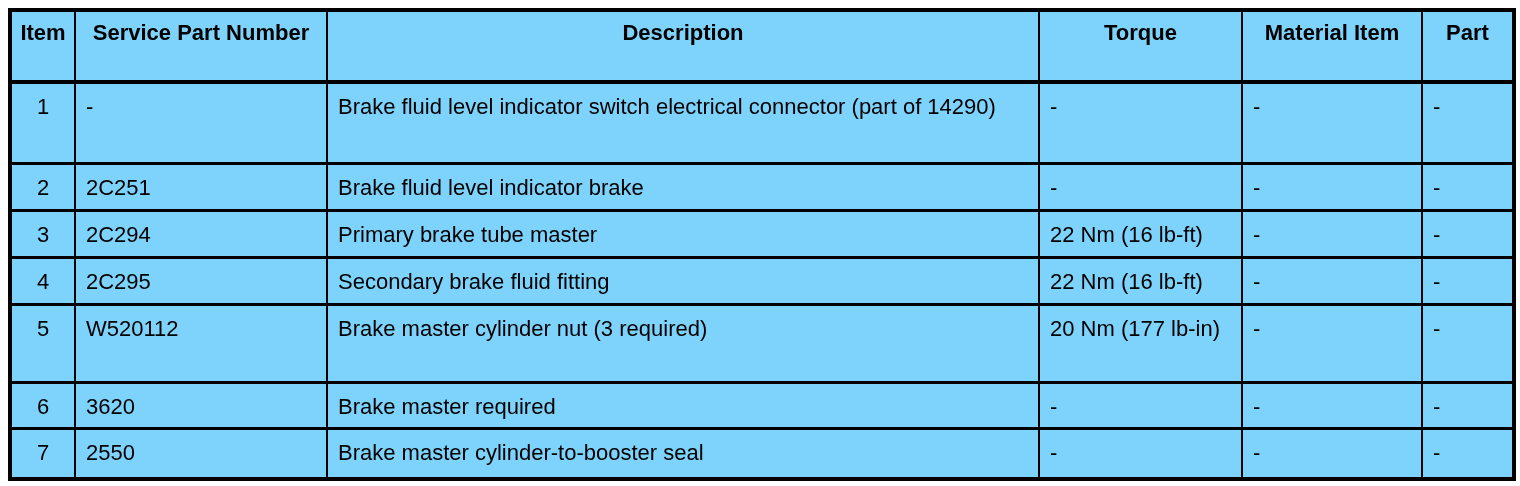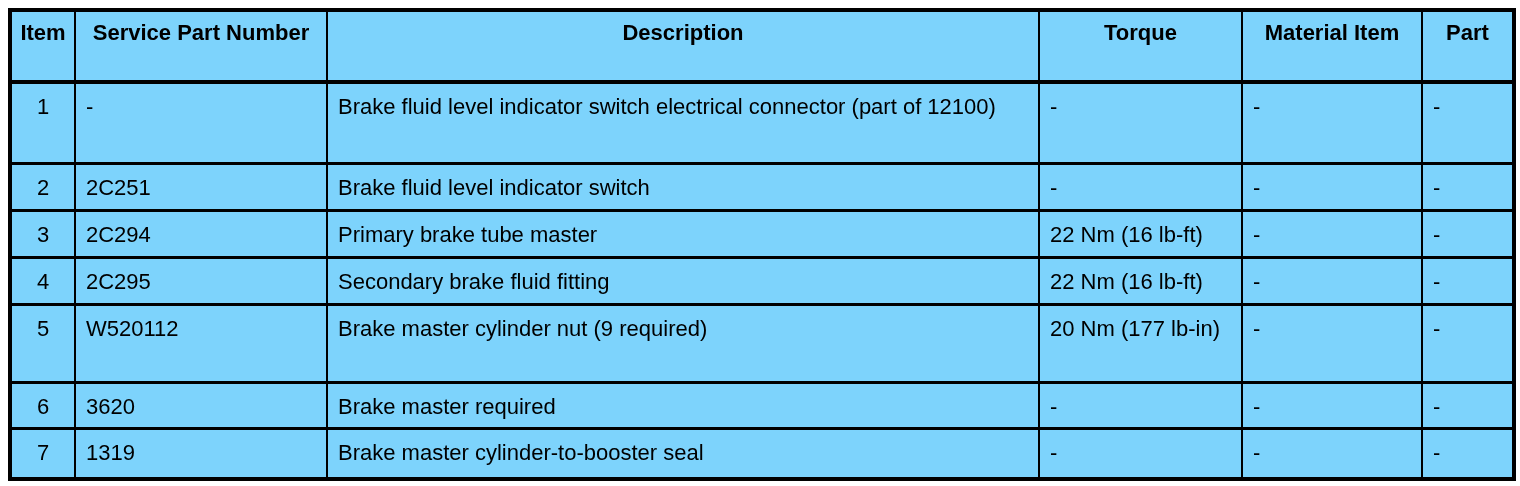--- a/index.html
+++ b/index.html
@@ -74,29 +74,29 @@
       <th>Description</th>
       <th>Torque</th>
       <th>Material Item</th>
       <th>Part</th>
     </tr>
   </thead>
   <tbody>
     <tr class="r1">
       <td class="c-item">1</td>
       <td>-</td>
-      <td>Brake fluid level indicator switch electrical connector (part of 12100)</td>
+      <td>Brake fluid level indicator switch electrical connector (part of 14290)</td>
       <td>-</td>
       <td>-</td>
       <td>-</td>
     </tr>
     <tr class="r2">
       <td class="c-item">2</td>
       <td>2C251</td>
-      <td>Brake fluid level indicator switch</td>
+      <td>Brake fluid level indicator brake</td>
       <td>-</td>
       <td>-</td>
       <td>-</td>
     </tr>
     <tr class="r3">
       <td class="c-item">3</td>
       <td>2C294</td>
       <td>Primary brake tube master</td>
       <td>22 Nm (16 lb-ft)</td>
       <td>-</td>
@@ -106,35 +106,35 @@
       <td class="c-item">4</td>
       <td>2C295</td>
       <td>Secondary brake fluid fitting</td>
       <td>22 Nm (16 lb-ft)</td>
       <td>-</td>
       <td>-</td>
     </tr>
     <tr class="r5">
       <td class="c-item">5</td>
       <td>W520112</td>
-      <td>Brake master cylinder nut (9 required)</td>
+      <td>Brake master cylinder nut (3 required)</td>
       <td>20 Nm (177 lb-in)</td>
       <td>-</td>
       <td>-</td>
     </tr>
     <tr class="r6">
       <td class="c-item">6</td>
       <td>3620</td>
       <td>Brake master required</td>
       <td>-</td>
       <td>-</td>
       <td>-</td>
     </tr>
     <tr class="r7">
       <td class="c-item">7</td>
-      <td>1319</td>
+      <td>2550</td>
       <td>Brake master cylinder-to-booster seal</td>
       <td>-</td>
       <td>-</td>
       <td>-</td>
     </tr>
   </tbody>
 </table>
 
 </body></html>

